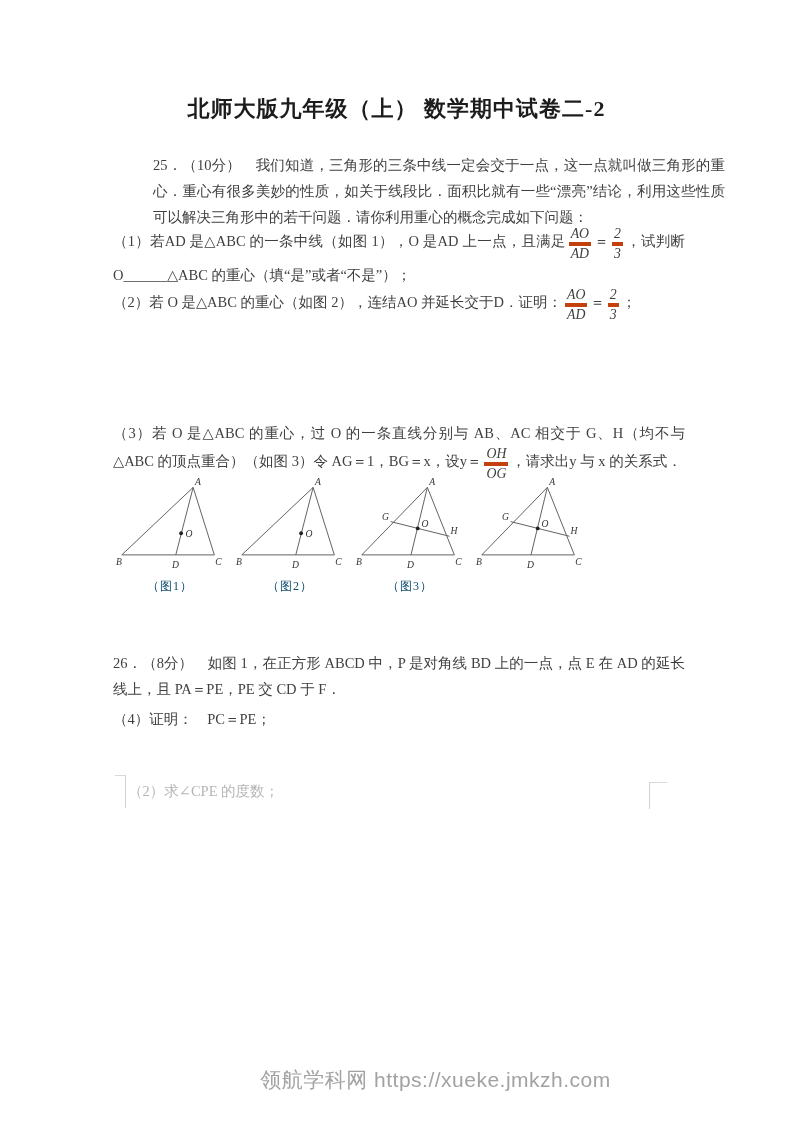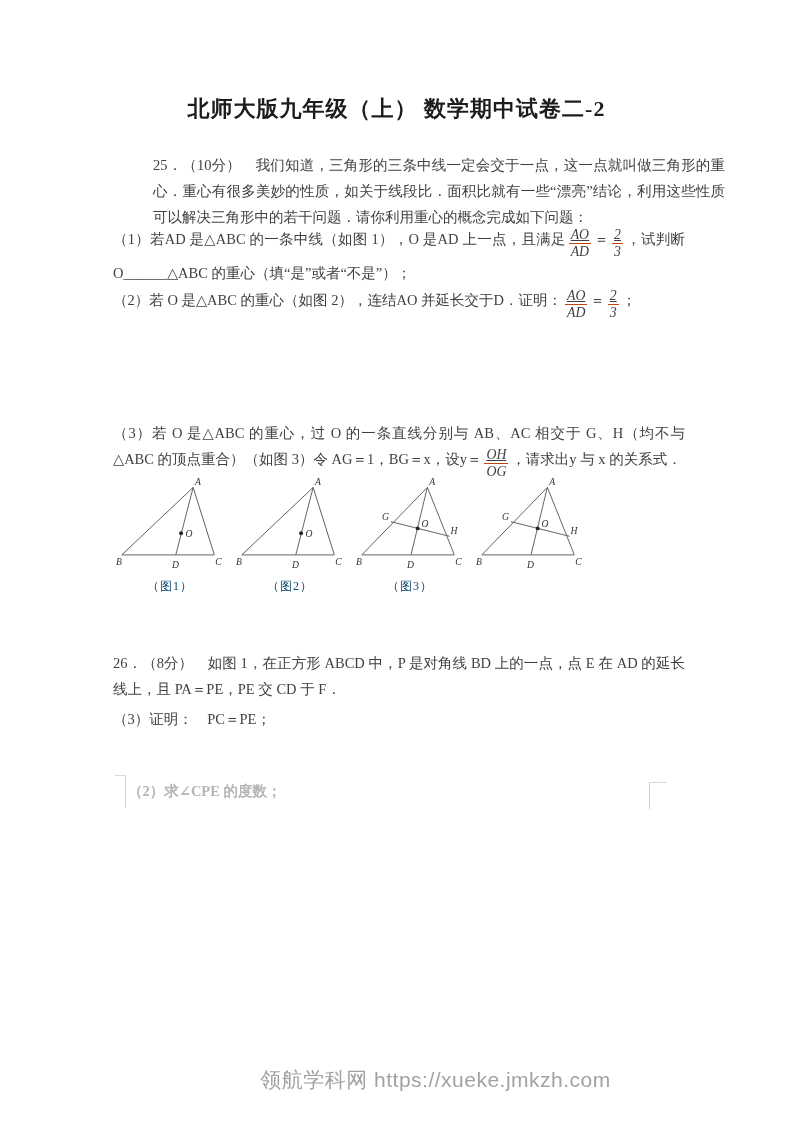--- a/index.html
+++ b/index.html
@@ -22,40 +22,40 @@
     font-size:14.5px;line-height:26px;
     text-align:justify;
     color:#3f3f3f;
     white-space:pre-wrap;
   }
   .frac{
     display:inline-block;vertical-align:-0.85em;
     text-align:center;line-height:1.15;
     font-size:0.95em;margin:0 3px;font-style:italic;
   }
-  .frac .num{display:block;border-bottom:1px solid #c2410c;padding:0 2px;text-decoration:underline;}
+  .frac .num{display:block;border-bottom:4px solid #c2410c;padding:0 2px;}
   .frac .den{display:block;padding:0 2px;}
   .figures{
     position:absolute;top:474px;left:116px;
     display:flex;gap:12px;
   }
   .figure{width:108px;text-align:center;}
   .figure svg{display:block;}
   .figure .caption{
     font-size:12px;color:#0c4a6e;margin-top:2px;letter-spacing:1px;
   }
   .fig-line{stroke:#5d5d5d;stroke-width:1;fill:none;}
   .fig-label{
     font-family:"Liberation Serif","DejaVu Serif",serif;
     font-style:italic;font-size:10px;fill:#333333;
   }
   .fig-dot{fill:#222222;}
   .gray-part{
     position:absolute;top:782px;left:128px;
-    font-size:14.5px;color:#b5b5b5;font-style:normal;font-weight:bold;
+    font-size:14.5px;color:#b5b5b5;font-style:normal;
   }
   .crop-left{
     position:absolute;top:775px;left:115px;
     width:10px;height:32px;
     border-right:1px solid #d2d2d2;border-top:1px solid #d9d9d9;
   }
   .crop-right{
     position:absolute;top:782px;left:649px;
     width:17px;height:26px;
     border-left:1px solid #d2d2d2;border-top:1px solid #d9d9d9;
@@ -142,21 +142,21 @@
         <text class="fig-label" x="27" y="46">G</text>
         <text class="fig-label" x="98" y="60">H</text>
         <text class="fig-label" x="68" y="53">O</text>
       </svg>
       <div class="caption"></div>
     </div>
 
   </div>
 
   <div class="para" style="top:650px;">26．（8分）　如图 1，在正方形 ABCD 中，P 是对角线 BD 上的一点，点 E 在 AD 的延长线上，且 PA＝PE，PE 交 CD 于 F．</div>
-  <div class="para" style="top:706px;">（3）证明：　PC＝PE；</div>
+  <div class="para" style="top:706px;">（4）证明：　PC＝PE；</div>
 
   <div class="crop-left"></div>
   <div class="crop-right"></div>
 
   <div class="gray-part">（2）求∠CPE 的度数；</div>
 
   <div class="footer">领航学科网 https://xueke.jmkzh.com</div>
 
 </div>
 

